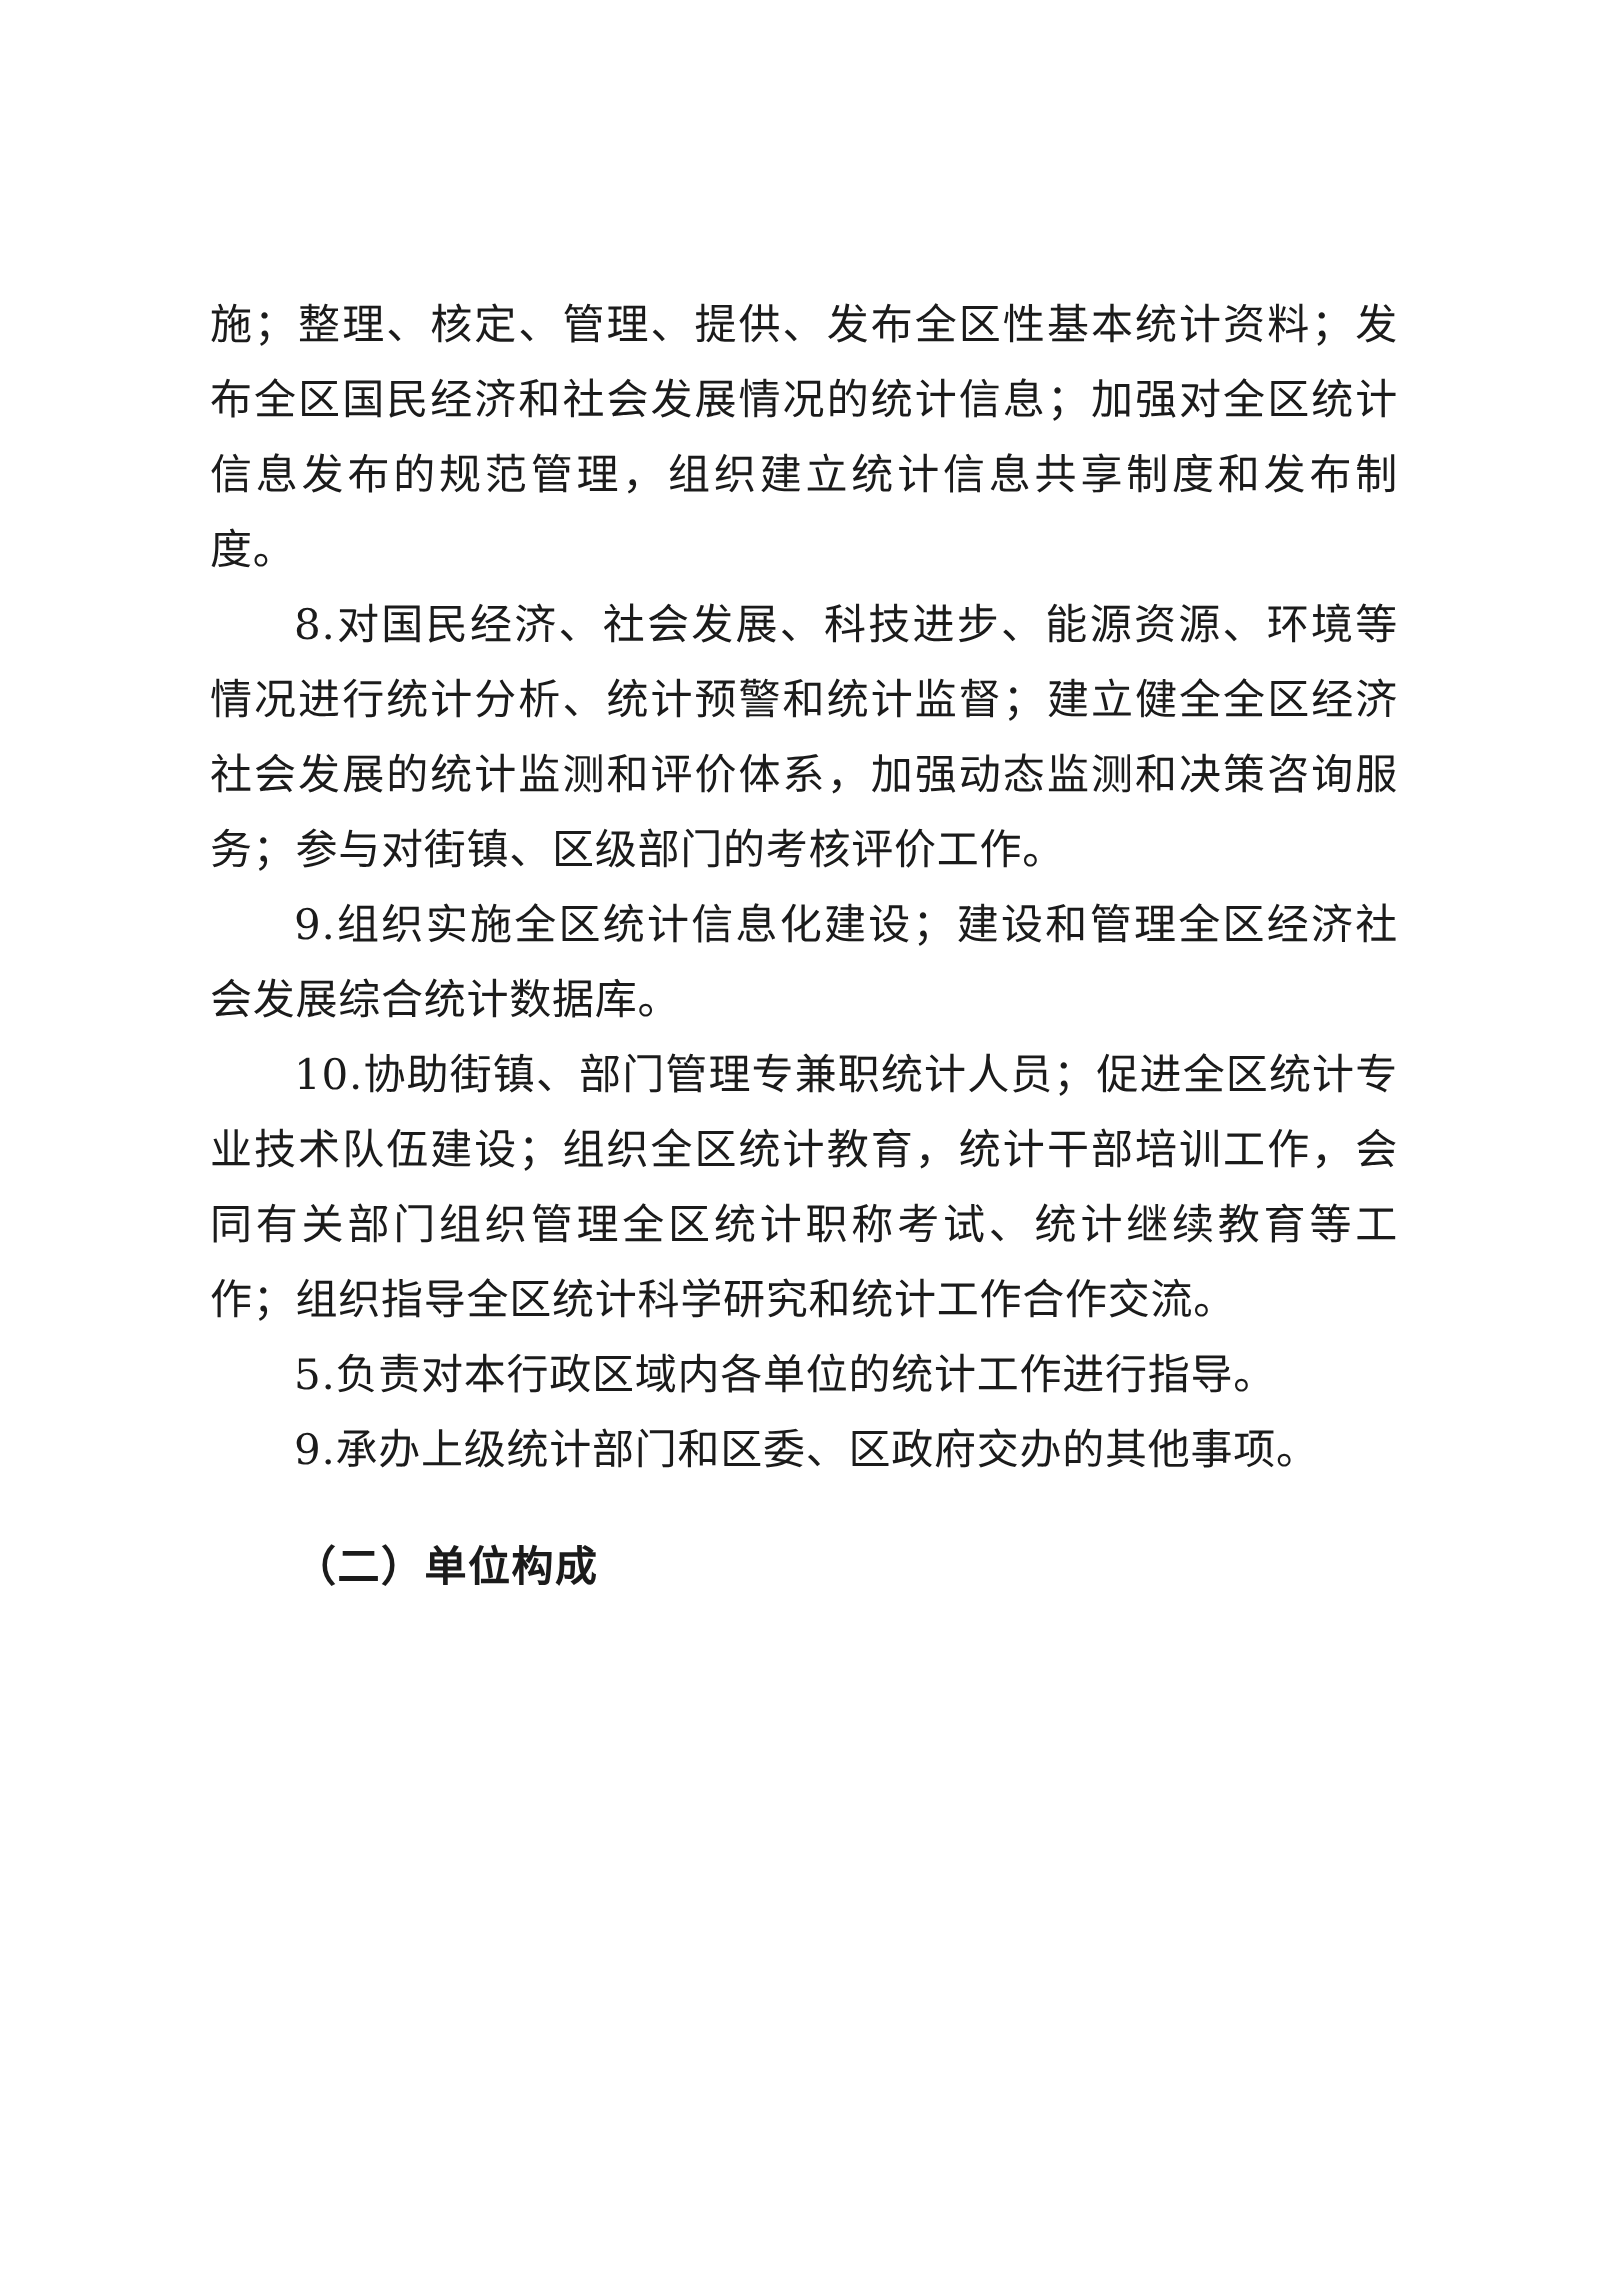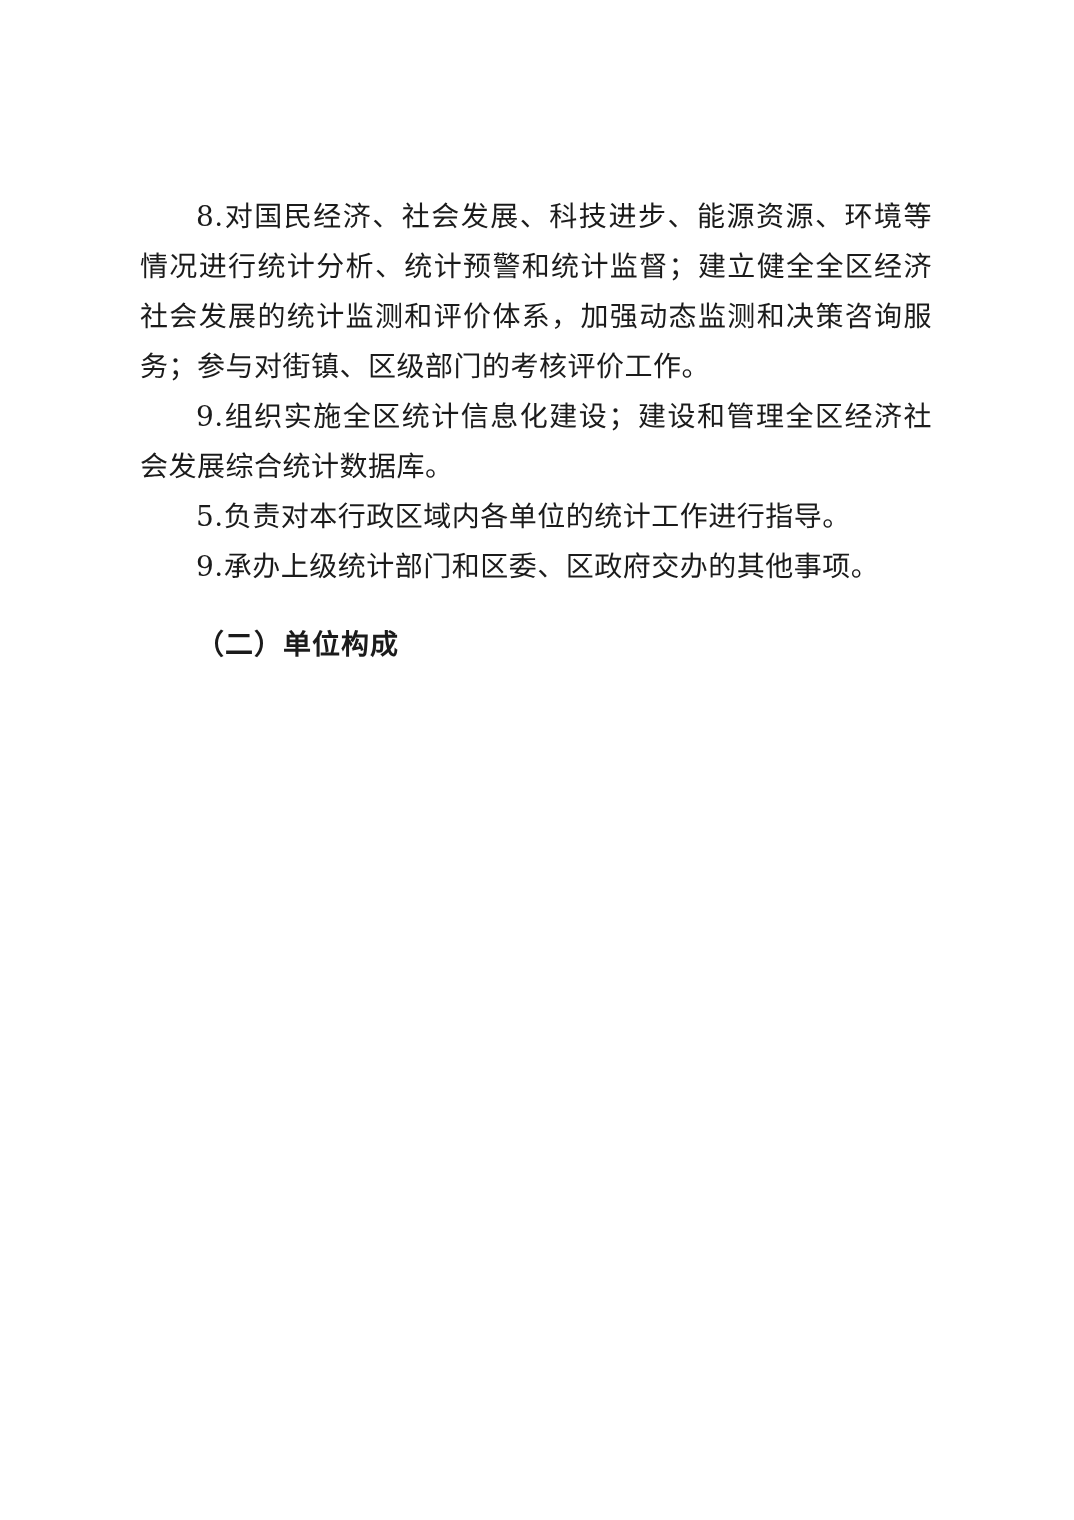--- a/index.html
+++ b/index.html
@@ -39,19 +39,21 @@
     text-indent: 2em;
     letter-spacing: 1px;
     margin-top: 28px;
   }
 </style>
 </head>
 <body>
 
 <div class="page">
   <div class="doc-body">
+    <p class="no-indent">施；整理、核定、管理、提供、发布全区性基本统计资料；发布全区国民经济和社会发展情况的统计信息；加强对全区统计信息发布的规范管理，组织建立统计信息共享制度和发布制度。</p>
     <p class="indent">8.对国民经济、社会发展、科技进步、能源资源、环境等情况进行统计分析、统计预警和统计监督；建立健全全区经济社会发展的统计监测和评价体系，加强动态监测和决策咨询服务；参与对街镇、区级部门的考核评价工作。</p>
     <p class="indent">9.组织实施全区统计信息化建设；建设和管理全区经济社会发展综合统计数据库。</p>
+    <p class="indent">10.协助街镇、部门管理专兼职统计人员；促进全区统计专业技术队伍建设；组织全区统计教育，统计干部培训工作，会同有关部门组织管理全区统计职称考试、统计继续教育等工作；组织指导全区统计科学研究和统计工作合作交流。</p>
     <p class="indent">5.负责对本行政区域内各单位的统计工作进行指导。</p>
     <p class="indent">9.承办上级统计部门和区委、区政府交办的其他事项。</p>
     <p class="heading">（二）单位构成</p>
   </div>
 </div>
 
 </body></html>

